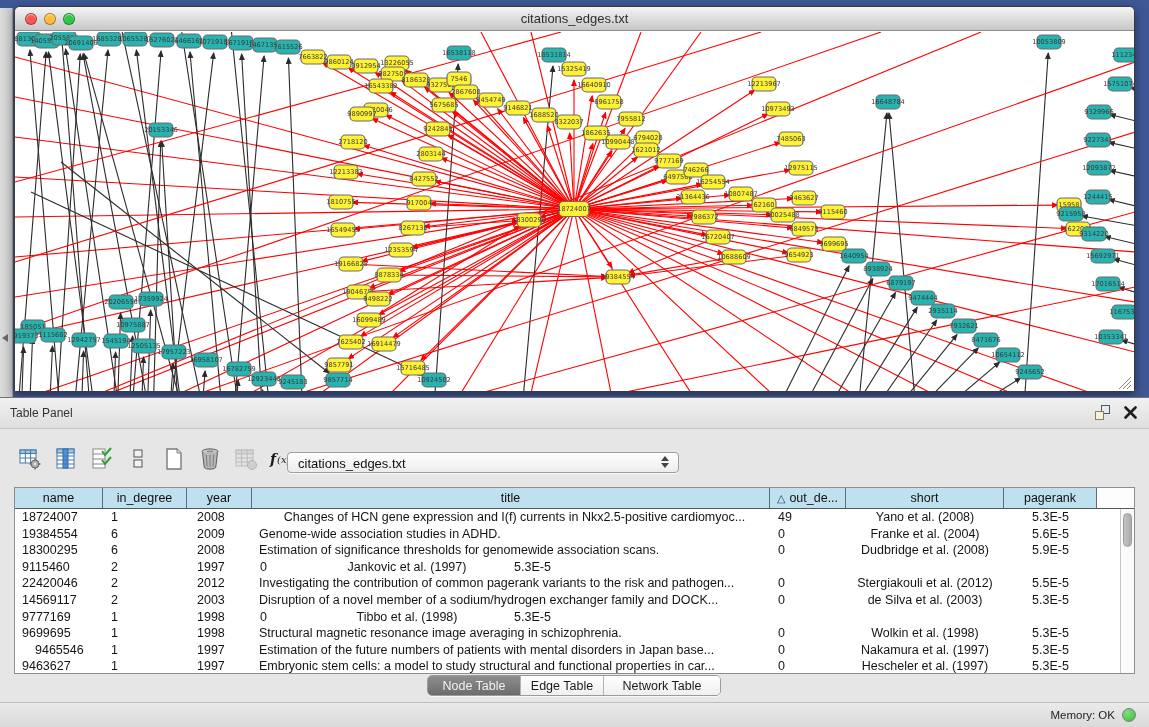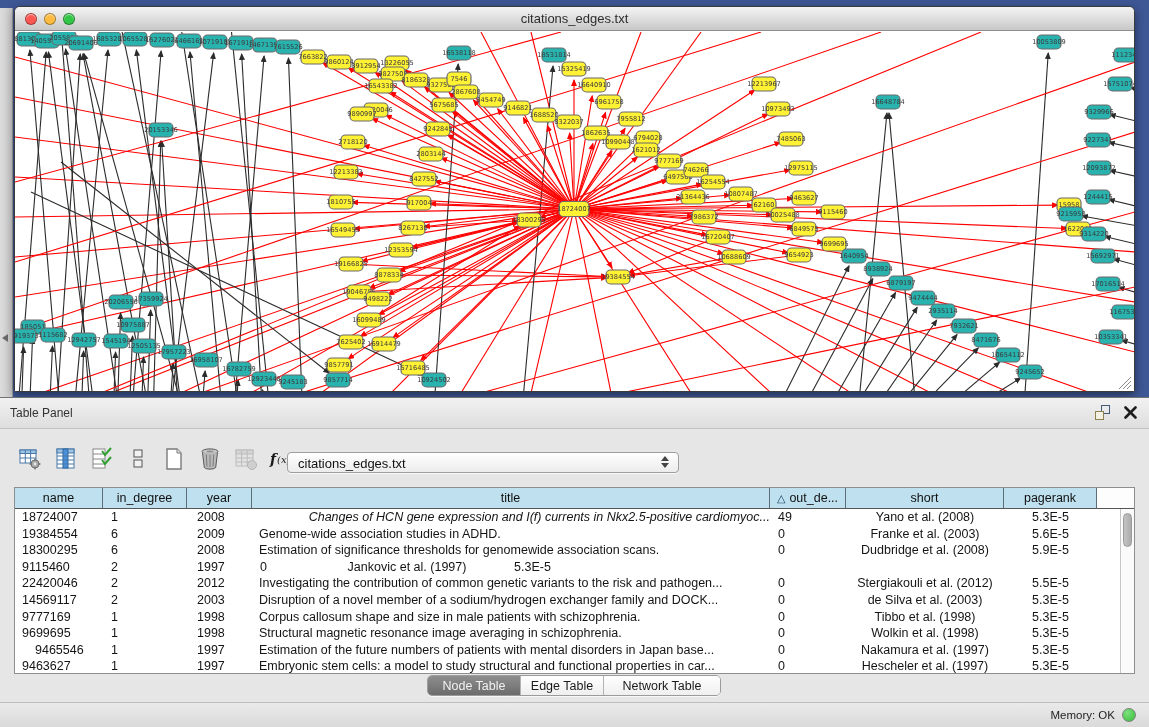--- a/index.html
+++ b/index.html
@@ -869,32 +869,32 @@
           <div class="th" style="width: 76px;"><span class="sort-glyph">△</span>out_de...</div>
           <div class="th" style="width: 158px;">short</div>
           <div class="th" style="width: 93px;">pagerank</div>
           <div class="th-filler"></div>
         </div>
       <div id="table-body">
           <div class="tr">
             <div class="td" style="width: 88px; text-align: left; padding-left: 7px;">18724007</div>
             <div class="td" style="width: 84px; text-align: left; padding-left: 8px;">1</div>
             <div class="td" style="width: 65px; text-align: left; padding-left: 10px;">2008</div>
-            <div class="td" style="width: 518px; text-align: right; padding-left: 7px; font-style: italic;">Changes of HCN gene expression and I(f) currents in Nkx2.5-positive cardiomyoc...</div>
+            <div class="td" style="width: 518px; text-align: center; padding-left: 7px;">Changes of HCN gene expression and I(f) currents in Nkx2.5-positive cardiomyoc...</div>
             <div class="td" style="width: 76px; text-align: left; padding-left: 8px;">49</div>
             <div class="td" style="width: 158px; text-align: center; padding-left: 0px;">Yano et al. (2008)</div>
             <div class="td" style="width: 93px; text-align: center; padding-left: 0px;">5.3E-5</div>
           </div>
           <div class="tr">
             <div class="td" style="width: 88px; text-align: left; padding-left: 7px;">19384554</div>
             <div class="td" style="width: 84px; text-align: left; padding-left: 8px;">6</div>
             <div class="td" style="width: 65px; text-align: left; padding-left: 10px;">2009</div>
             <div class="td" style="width: 518px; text-align: left; padding-left: 7px;">Genome-wide association studies in ADHD.</div>
             <div class="td" style="width: 76px; text-align: left; padding-left: 8px;">0</div>
-            <div class="td" style="width: 158px; text-align: center; padding-left: 0px;">Franke et al. (2003)</div>
+            <div class="td" style="width: 158px; text-align: center; padding-left: 0px;">Franke et al. (2004)</div>
             <div class="td" style="width: 93px; text-align: center; padding-left: 0px;">5.6E-5</div>
           </div>
           <div class="tr">
             <div class="td" style="width: 88px; text-align: left; padding-left: 7px;">18300295</div>
             <div class="td" style="width: 84px; text-align: left; padding-left: 8px;">6</div>
             <div class="td" style="width: 65px; text-align: left; padding-left: 10px;">2008</div>
             <div class="td" style="width: 518px; text-align: left; padding-left: 7px;">Estimation of significance thresholds for genomewide association scans.</div>
             <div class="td" style="width: 76px; text-align: left; padding-left: 8px;">0</div>
             <div class="td" style="width: 158px; text-align: center; padding-left: 0px;">Dudbridge et al. (2008)</div>
             <div class="td" style="width: 93px; text-align: center; padding-left: 0px;">5.9E-5</div>
@@ -904,39 +904,38 @@
             <div class="td" style="width: 84px; text-align: left; padding-left: 8px;">2</div>
             <div class="td" style="width: 65px; text-align: left; padding-left: 10px;">1997</div>
             <div class="td" style="width: 76px; text-align: left; padding-left: 8px;">0</div>
             <div class="td" style="width: 158px; text-align: center; padding-left: 0px;">Jankovic et al. (1997)</div>
             <div class="td" style="width: 93px; text-align: center; padding-left: 0px;">5.3E-5</div>
           </div>
           <div class="tr">
             <div class="td" style="width: 88px; text-align: left; padding-left: 7px;">22420046</div>
             <div class="td" style="width: 84px; text-align: left; padding-left: 8px;">2</div>
             <div class="td" style="width: 65px; text-align: left; padding-left: 10px;">2012</div>
-            <div class="td" style="width: 518px; text-align: left; padding-left: 7px;">Investigating the contribution of common genetic variants to the risk and pathogen...</div>
+            <div class="td" style="width: 518px; text-align: left; padding-left: 7px;">Investigating the contribution of common pagerank variants to the risk and pathogen...</div>
             <div class="td" style="width: 76px; text-align: left; padding-left: 8px;">0</div>
             <div class="td" style="width: 158px; text-align: center; padding-left: 0px;">Stergiakouli et al. (2012)</div>
             <div class="td" style="width: 93px; text-align: center; padding-left: 0px;">5.5E-5</div>
           </div>
           <div class="tr">
             <div class="td" style="width: 88px; text-align: left; padding-left: 7px;">14569117</div>
             <div class="td" style="width: 84px; text-align: left; padding-left: 8px;">2</div>
             <div class="td" style="width: 65px; text-align: left; padding-left: 10px;">2003</div>
             <div class="td" style="width: 518px; text-align: left; padding-left: 7px;">Disruption of a novel member of a sodium/hydrogen exchanger family and DOCK...</div>
             <div class="td" style="width: 76px; text-align: left; padding-left: 8px;">0</div>
             <div class="td" style="width: 158px; text-align: center; padding-left: 0px;">de Silva et al. (2003)</div>
             <div class="td" style="width: 93px; text-align: center; padding-left: 0px;">5.3E-5</div>
           </div>
           <div class="tr">
             <div class="td" style="width: 88px; text-align: left; padding-left: 7px;">9777169</div>
             <div class="td" style="width: 84px; text-align: left; padding-left: 8px;">1</div>
             <div class="td" style="width: 65px; text-align: left; padding-left: 10px;">1998</div>
-            <div class="td" style="width: 518px; text-align: left; padding-left: 7px;">Corpus callosum shape and size in male patients with schizophrenia.</div>
             <div class="td" style="width: 76px; text-align: left; padding-left: 8px;">0</div>
             <div class="td" style="width: 158px; text-align: center; padding-left: 0px;">Tibbo et al. (1998)</div>
             <div class="td" style="width: 93px; text-align: center; padding-left: 0px;">5.3E-5</div>
           </div>
           <div class="tr">
             <div class="td" style="width: 88px; text-align: left; padding-left: 7px;">9699695</div>
             <div class="td" style="width: 84px; text-align: left; padding-left: 8px;">1</div>
             <div class="td" style="width: 65px; text-align: left; padding-left: 10px;">1998</div>
             <div class="td" style="width: 518px; text-align: left; padding-left: 7px;">Structural magnetic resonance image averaging in schizophrenia.</div>
             <div class="td" style="width: 76px; text-align: left; padding-left: 8px;">0</div>

